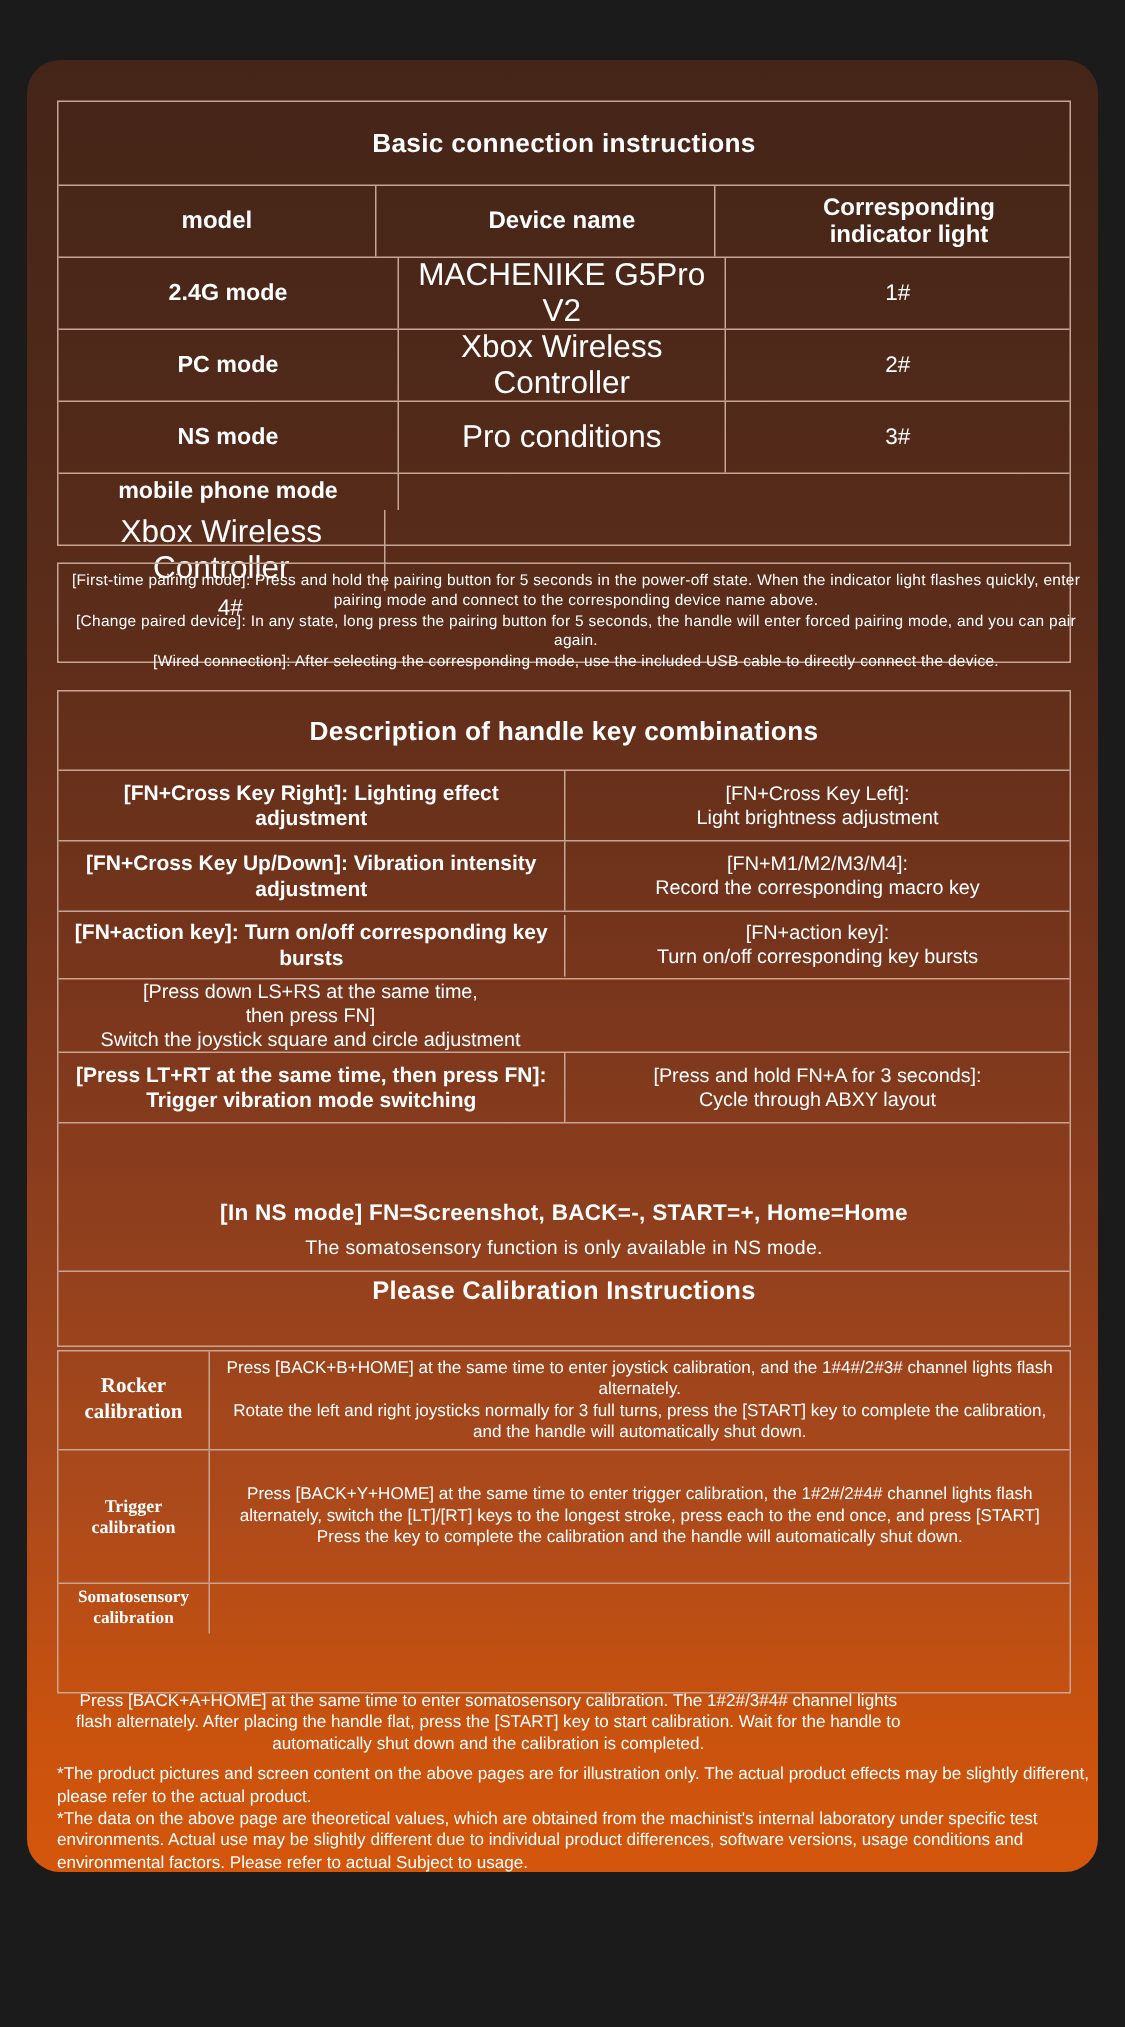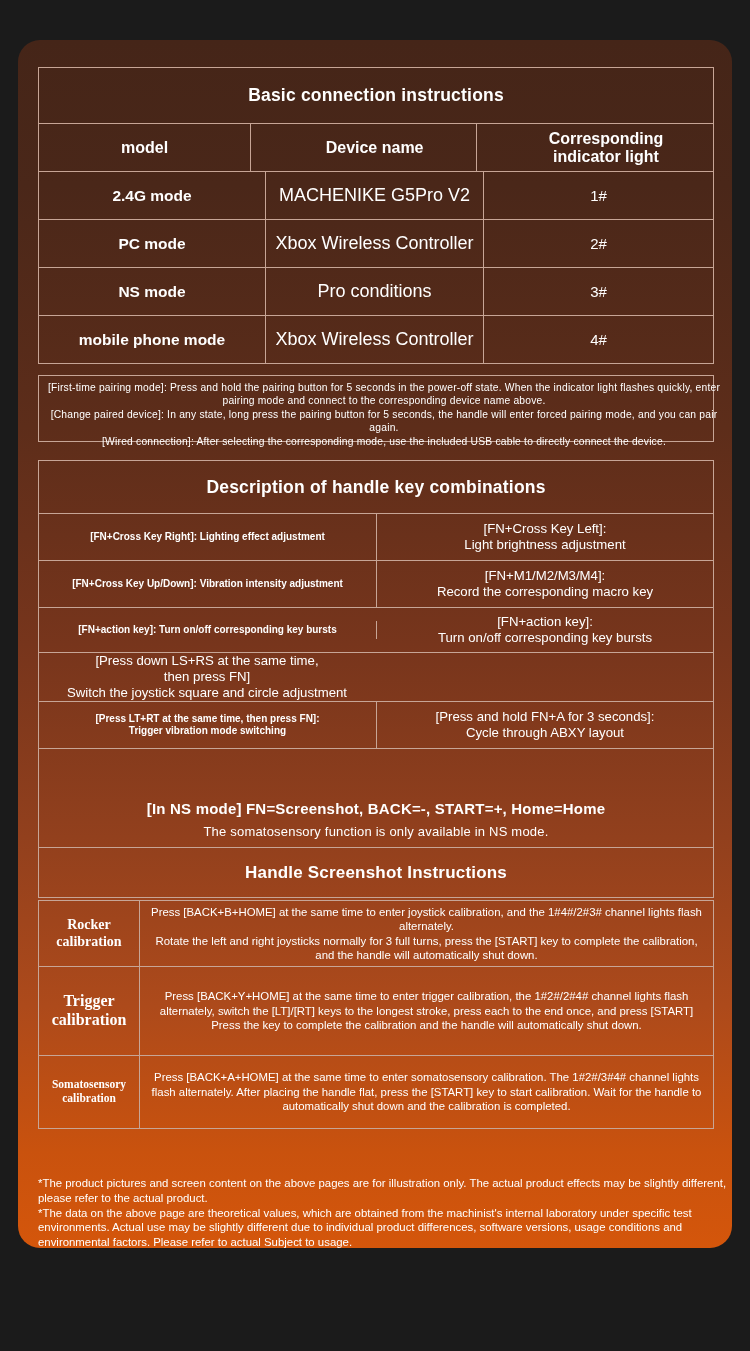--- a/index.html
+++ b/index.html
@@ -16,21 +16,21 @@
     background:linear-gradient(180deg,#452518 0%,#4a2719 12%,#5d2d1a 32%,#77351c 50%,#92401d 66%,#ad4a1b 80%,#c9520e 92%,#d4560b 100%);
     box-sizing:border-box;
     overflow:hidden;
   }
   .tbl{
     position:absolute;left:20px;width:676px;
     border:1px solid #c7a596;
     box-sizing:border-box;
   }
   .row{display:flex;border-bottom:1px solid #c7a596;}
-  .row:last-child{border-bottom:none;}
+  .row:last-child{border-bottom:none;flex-direction:column;}
   .cell{
     box-sizing:border-box;
     border-right:1px solid #c7a596;
     display:flex;align-items:center;justify-content:center;
     text-align:center;
     color:#fff;
     padding:3px 6px;
   }
   .cell:last-child{border-right:none;}
   .banner{
@@ -43,38 +43,38 @@
   #t1{top:27px;}
   #t1 .r-title{height:55px;}
   #t1 .r-title .banner{font-size:17.5px;}
   #t1 .r-head{height:47px;gap:22px;}
   #t1 .row:not(.r-title) .c1{width:227px;}
   #t1 .row:not(.r-title) .c2{width:218px;}
   #t1 .row:not(.r-title) .c3{width:229px;}
   #t1 .r-head .cell{font-weight:bold;font-size:16px;line-height:1.12;}
   #t1 .r-data{height:47px;}
   #t1 .r-data .c1{font-weight:bold;font-size:15.5px;}
-  #t1 .r-data .c2{font-size:18px;}
+  #t1 .r-data .c2{font-size:21px;}
   #t1 .r-data .c3{font-size:15px;}
 
   
   #note1{
     top:335px;height:67px;
   }
   #note1 .banner{
     display:block;text-align:center;color:#fff;
     font-size:10.3px;line-height:1.30;padding:5px 8px 0 8px;
     font-weight:normal;
   }
 
   
   #t2{top:420px;}
   #t2 .r-title{height:52px;}
   #t2 .r-title .banner{font-size:17.5px;}
-  #t2 .r-combo .c1{width:338px;font-weight:bold;font-size:10px;line-height:1.25;}
+  #t2 .r-combo .c1{width:338px;font-weight:bold;font-size:14px;line-height:1.25;}
   #t2 .r-combo .c2{width:336px;font-size:13.2px;line-height:1.22;}
   #t2 .r1{height:46px;}
   #t2 .r2{height:46px;}
   #t2 .r3{height:44px;align-items:center;}
   #t2 .r4{height:48px;}
   #t2 .r5{height:46px;justify-content:center;}
   #t2 .r-ns{height:53px;margin-top:45px;}
   #t2 .r-ns .banner{
     display:block;padding:5px 8px 0 8px;line-height:1.38;
   }
@@ -82,23 +82,23 @@
   #t2 .ns-b{font-size:13px;font-weight:normal;display:block;margin-top:3px;}
   #t2 .r-cal{height:49px;}
   #t2 .r-cal .banner{font-size:17px;}
 
   
   #t3{top:860px;}
   #t3 .row .c1{width:101px;font-weight:bold;line-height:1.18;font-family:Liberation Serif, serif;}
   #t3 .row .c2{width:573px;line-height:1.26;}
   #t3 .cr1{height:65px;}
   #t3 .cr2{height:88px;}
-  #t3 .cr3{height:72px;}
+  #t3 .cr3{height:72px;gap:35px;}
   #t3 .cr1 .c1{font-size:14px;}
-  #t3 .cr2 .c1{font-size:16px;}
+  #t3 .cr2 .c1{font-size:12px;}
   #t3 .cr3 .c1{font-size:11.5px;}
   #t3 .c2{font-size:11.4px;}
 
   
   #footer{
     position:absolute;left:20px;top:1136px;width:700px;
     color:#fff;font-size:11.4px;line-height:1.30;
   }
   #footer p{margin:0;}
 </style>
@@ -177,21 +177,21 @@
     </div>
 
     <div class="row r-ns">
       <div class="cell banner">
         <span class="ns-a">[In NS mode] FN=Screenshot, BACK=-, START=+, Home=Home</span>
         <span class="ns-b">The somatosensory function is only available in NS mode.</span>
       </div>
     </div>
 
     <div class="row r-cal">
-      <div class="cell banner">Handle Screenshot Instructions</div>
+      <div class="cell banner">Please Calibration Instructions</div>
     </div>
   </div>
 
   <div class="tbl" id="t3">
     <div class="row cr1">
       <div class="cell c1">
         <span>
           <span>Rocker</span><br>
           <span>calibration</span>
         </span>

